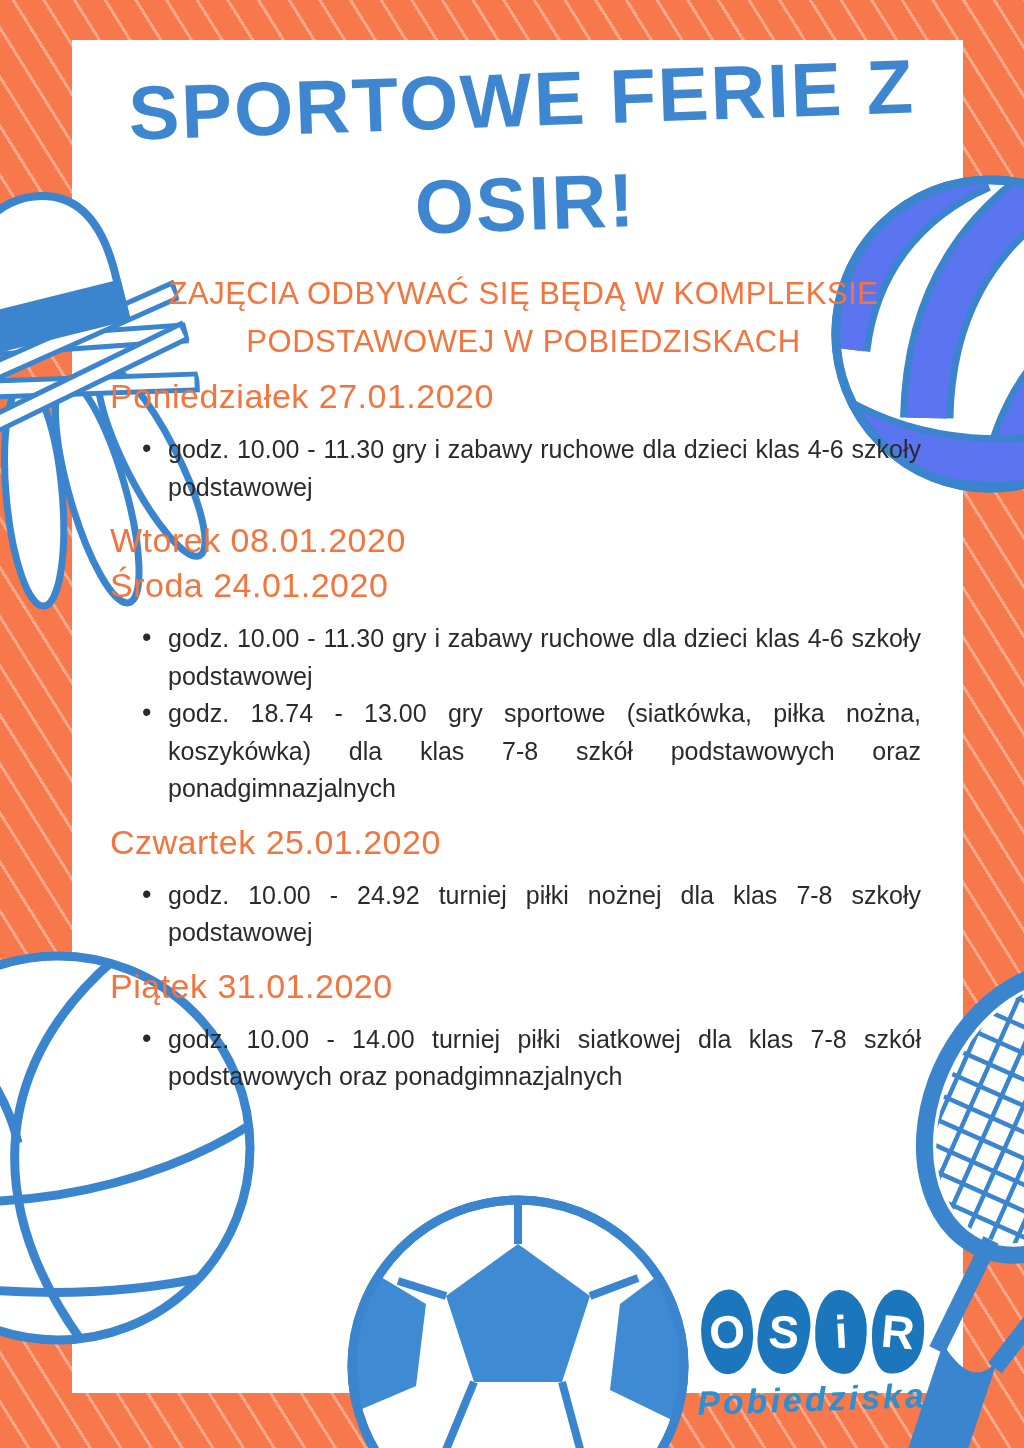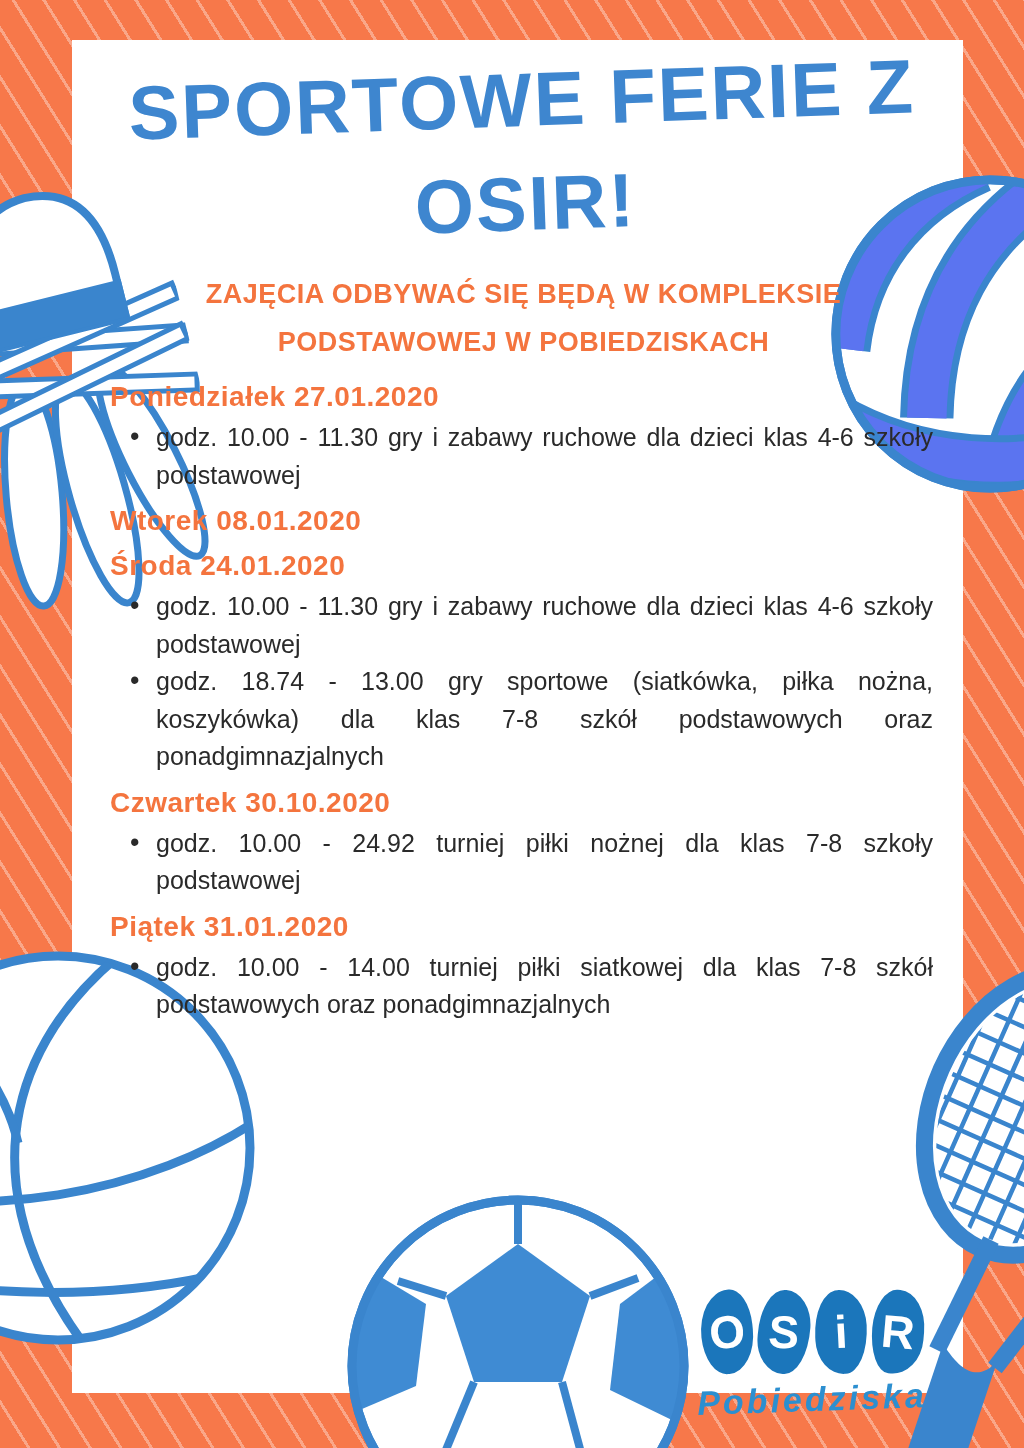--- a/index.html
+++ b/index.html
@@ -25,27 +25,27 @@
     position:absolute; left:72px; top:40px; width:891px; height:1353px;
     z-index:5; padding:8px 26px 0 38px;
   }
   .title {
     color:#3E86CF; text-align:center; font-weight:bold;
     font-size:76px; line-height:1.37; letter-spacing:2px;
     transform:rotate(-2deg); margin:0;
   }
   .subtitle {
     margin-top:14px; text-align:center; color:#F4743E;
-    font-weight:bold; font-size:27px; line-height:48px; letter-spacing:0.5px;
+    font-weight:normal; font-size:31px; line-height:48px; letter-spacing:0.5px;
   }
   .day-heading {
-    color:#F4743E; font-weight:bold; font-size:28px; line-height:37px;
+    color:#F4743E; font-weight:normal; font-size:34px; line-height:37px;
     margin:8px 0 4px 0; letter-spacing:0.5px;
   }
-  ul.events { list-style:none; margin:4px; padding:0 0 0 14px; }
+  ul.events { list-style:none; margin:16px; padding:0 0 0 14px; }
   ul.events li {
     position:relative; padding-left:28px;
     color:#2A2A2A; font-size:25px; line-height:37.5px;
     text-align:justify;
   }
   ul.events li::before {
     content:"\2022"; position:absolute; left:2px; top:-1px;
     color:#2A2A2A; font-size:27px;
   }
   
@@ -187,21 +187,21 @@
       </ul>
 
       <div class="day-heading">Wtorek 08.01.2020</div>
 
       <div class="day-heading">Środa 24.01.2020</div>
       <ul class="events">
         <li>godz. 10.00 - 11.30 gry i zabawy ruchowe dla dzieci klas 4-6 szkoły podstawowej</li>
         <li>godz. 18.74 - 13.00 gry sportowe (siatkówka, piłka nożna, koszykówka) dla klas 7-8 szkół podstawowych oraz ponadgimnazjalnych</li>
       </ul>
 
-      <div class="day-heading">Czwartek 30.10.2020</div>
+      <div class="day-heading">Czwartek 25.01.2020</div>
       <ul class="events">
         <li>godz. 10.00 - 24.92 turniej piłki nożnej dla klas 7-8 szkoły podstawowej</li>
       </ul>
 
       <div class="day-heading">Piątek 31.01.2020</div>
       <ul class="events">
         <li>godz. 10.00 - 14.00 turniej piłki siatkowej dla klas 7-8 szkół podstawowych oraz ponadgimnazjalnych</li>
       </ul>
 
     </div>

